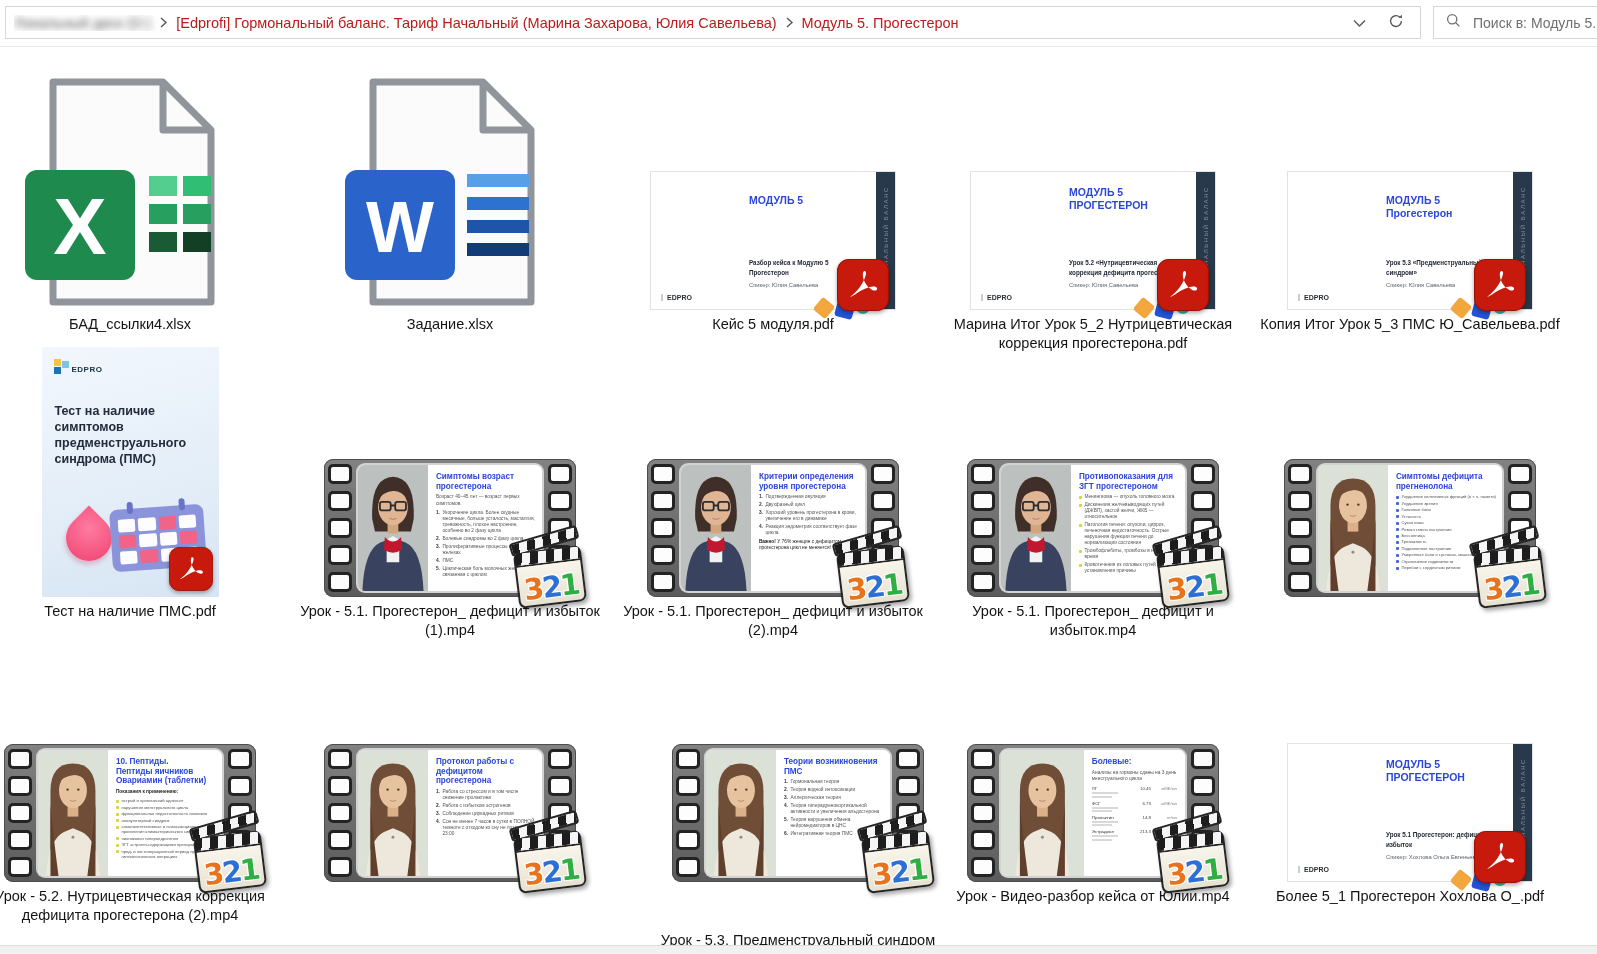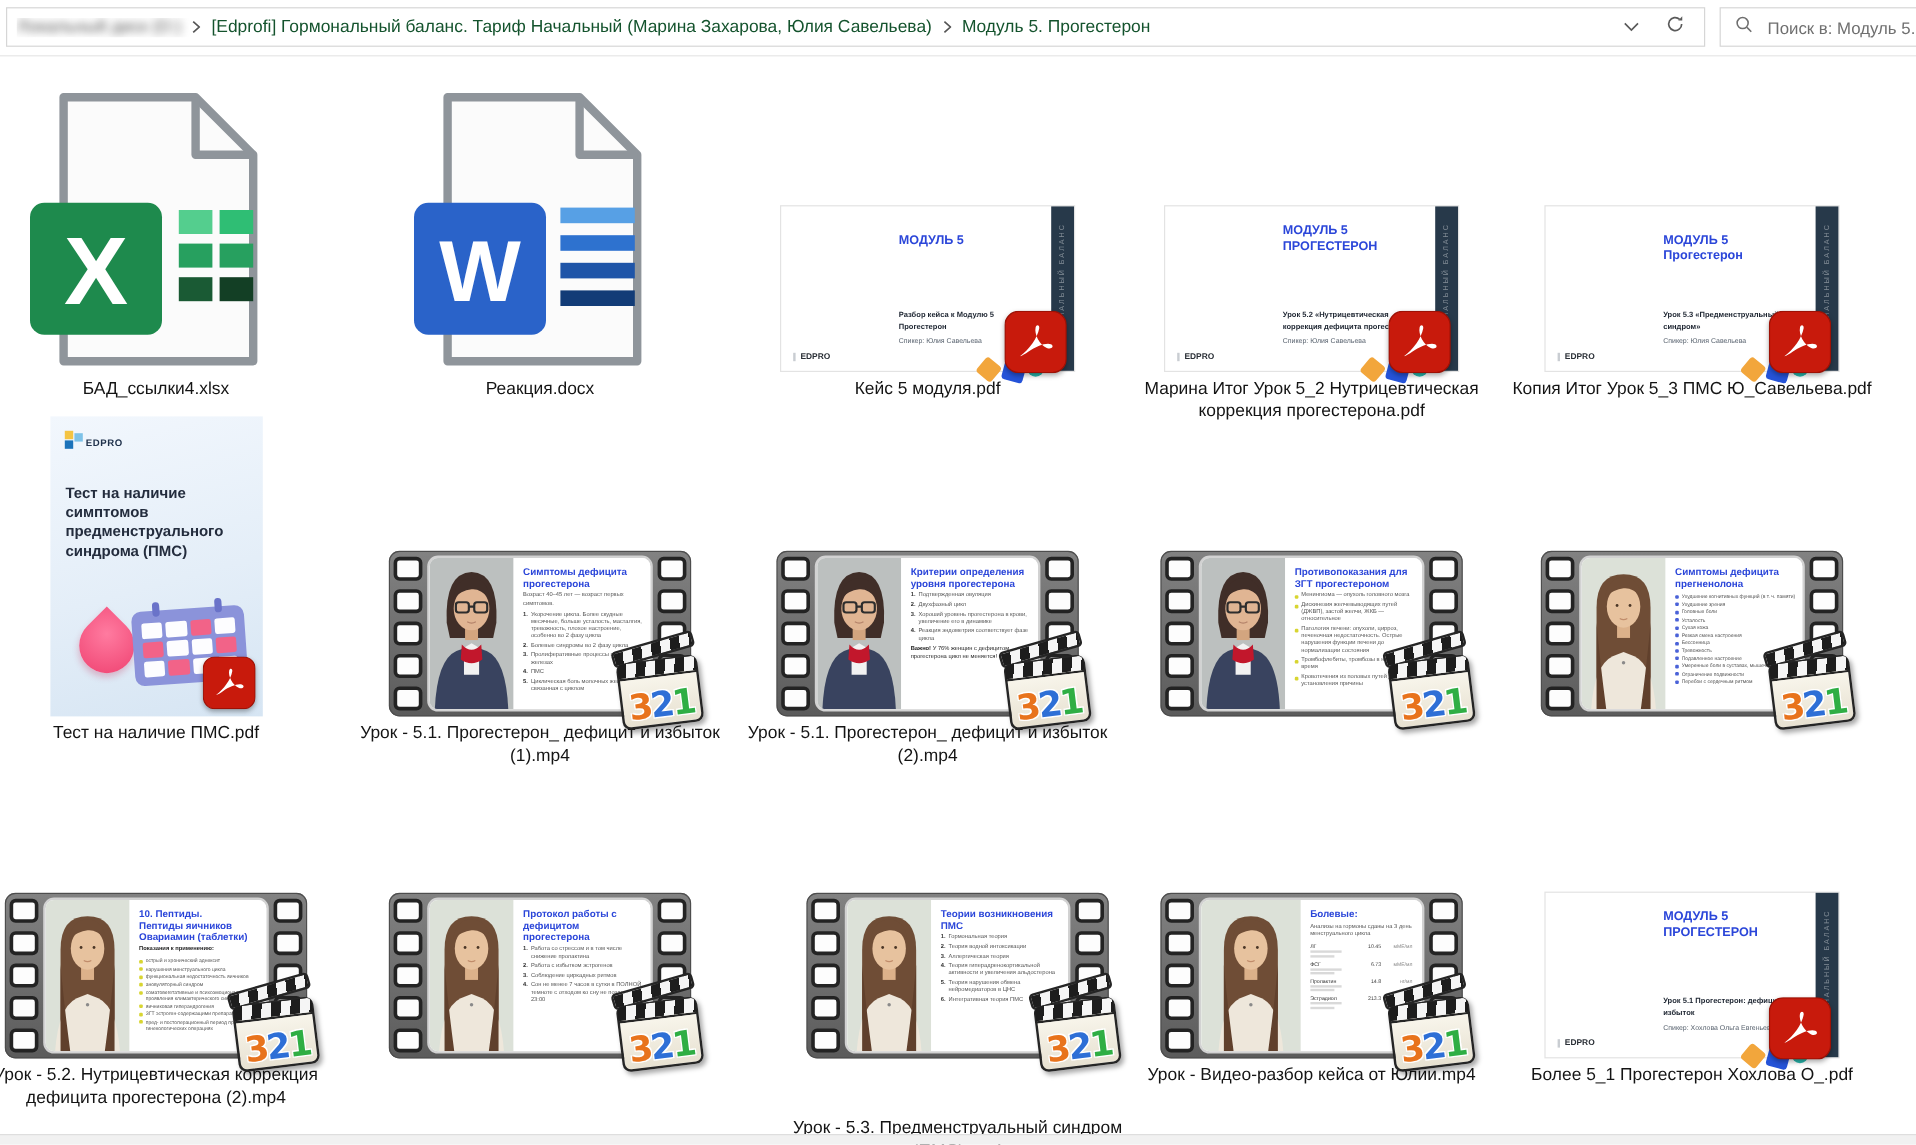--- a/index.html
+++ b/index.html
@@ -6,21 +6,21 @@
   body{
     width:1597px;height:954px;position:relative;overflow:hidden;
     background:#ffffff;font-family:"Liberation Sans",sans-serif;
     -webkit-font-smoothing:antialiased;
   }
   
   .topbar{position:absolute;left:0;top:0;width:100%;height:46px;background:#fff;border-bottom:1px solid #e7e7e7;}
   .addrbox{position:absolute;left:5px;top:6px;width:1416px;height:33px;border:1px solid #d6d6d6;background:#fff;
     display:flex;align-items:center;box-sizing:border-box;padding:0 8px;}
   .crumbs{display:flex;align-items:center;gap:9px;flex:1;overflow:hidden;white-space:nowrap;}
-  .crumb{font-size:14.5px;color:#14532d;}
+  .crumb{font-size:14.5px;color:#b91c1c;}
   .crumb.blurred{filter:blur(3.5px);color:#555;}
   .csep{display:inline-flex;align-items:center;}
   .addr-actions{display:flex;align-items:center;gap:22px;padding-right:8px;}
   .searchbox{position:absolute;left:1433px;top:6px;width:172px;height:33px;border:1px solid #d6d6d6;background:#fff;
     display:flex;align-items:center;gap:12px;box-sizing:border-box;padding:0 12px;overflow:hidden;}
   .searchtext{font-size:14px;color:#6f6f6f;white-space:nowrap;}
   
   .hscroll{position:absolute;left:0;bottom:0;width:100%;height:8px;background:#f1f1f1;border-top:1px solid #dedede;}
   
   #grid{position:absolute;left:0;top:0;width:100%;height:100%;}
@@ -169,21 +169,21 @@
             <path d="M6 4 H116 L164 52 V224 H6 Z" fill="#fbfbfb" stroke="#8f959b" stroke-width="7" stroke-linejoin="round"></path>
             <path d="M116 4 V52 H164" fill="none" stroke="#8f959b" stroke-width="7" stroke-linejoin="round"></path>
             <rect x="-22" y="92" width="110" height="110" rx="12" fill="#2a63c9"></rect>
             <text x="33" y="174" text-anchor="middle" font-size="72" font-weight="bold" fill="#fff" font-family="Liberation Sans,sans-serif">W</text>
             <rect x="100" y="96" width="62" height="13" fill="#57A0E5"></rect>
             <rect x="100" y="119" width="62" height="13" fill="#2E72CF"></rect>
             <rect x="100" y="142" width="62" height="13" fill="#1F55A8"></rect>
             <rect x="100" y="165" width="62" height="13" fill="#123C77"></rect>
           </svg></div>
       </div>
-      <div class="flabel">Реакция.docx</div>
+      <div class="flabel">Задание.xlsx</div>
     </div>
     <div class="tile" style="left: 617px; top: 70px;">
       <div class="media" style="height: 240px;">
         <div class="pslide">
           <div class="band">
             <span class="bandtext">ГОРМОНАЛЬНЫЙ БАЛАНС</span>
           </div>
           <div class="ptitle">МОДУЛЬ 5</div>
           <div class="ptext">
             <div class="psub">Разбор кейса к Модулю 5 Прогестерон</div>
@@ -319,21 +319,21 @@
                   <rect x="35.5" y="41" width="12" height="9.5" rx="2.5"></rect>
                   <rect x="52.5" y="41" width="12" height="9.5" rx="2.5"></rect>
                   <path d="M47.5 45 h5"></path>
                 </g>
                 <path d="M46 59 Q50 61.5 54 59" stroke="#b4836a" stroke-width="1.2" fill="none"></path>
                 <path d="M16 140 Q18 94 36 86 L50 81 L64 86 Q82 94 84 140 Z" fill="#39435f"></path>
                 <path d="M43 83 L50 79 L57 83 L57 108 L43 108 Z" fill="#f2f2f2"></path>
                 <path d="M41 80 Q50 90 59 80 L60 94 Q50 101 40 94 Z" fill="#c2172c"></path>
               </svg></div>
             <div class="vslide">
-              <div class="vtitle">Симптомы дефицита прогестерона</div>
+              <div class="vtitle">Симптомы возраст прогестерона</div>
               <div class="vlead">Возраст 40–45 лет — возраст первых симптомов.</div>
               <ul class="vlist">
                 <li>
                   <span class="vnum">1.</span>
                   <span>Укорочение цикла. Более скудные месячные, больше усталость, масталгия, тревожность, плохое настроение, особенно во 2 фазу цикла</span>
                 </li>
                 <li>
                   <span class="vnum">2.</span>
                   <span>Болевые синдромы во 2 фазу цикла</span>
                 </li>
@@ -487,20 +487,21 @@
               </ul>
             </div>
           </div>
           <div class="mpc">
             <div class="clap2"></div>
             <div class="clap"></div>
             <div class="digits"><span class="dg3">3</span><span class="dg2">2</span><span class="dg1">1</span></div>
           </div>
         </div>
       </div>
+      <div class="flabel">Урок - 5.1. Прогестерон_ дефицит и избыток.mp4</div>
     </div>
     <div class="tile" style="left: 1254px; top: 345px;">
       <div class="media" style="height: 252px;">
         <div class="film">
           <div class="holes l">
             <span class="hole"></span>
             <span class="hole"></span>
             <span class="hole"></span>
             <span class="hole"></span>
             <span class="hole"></span>

